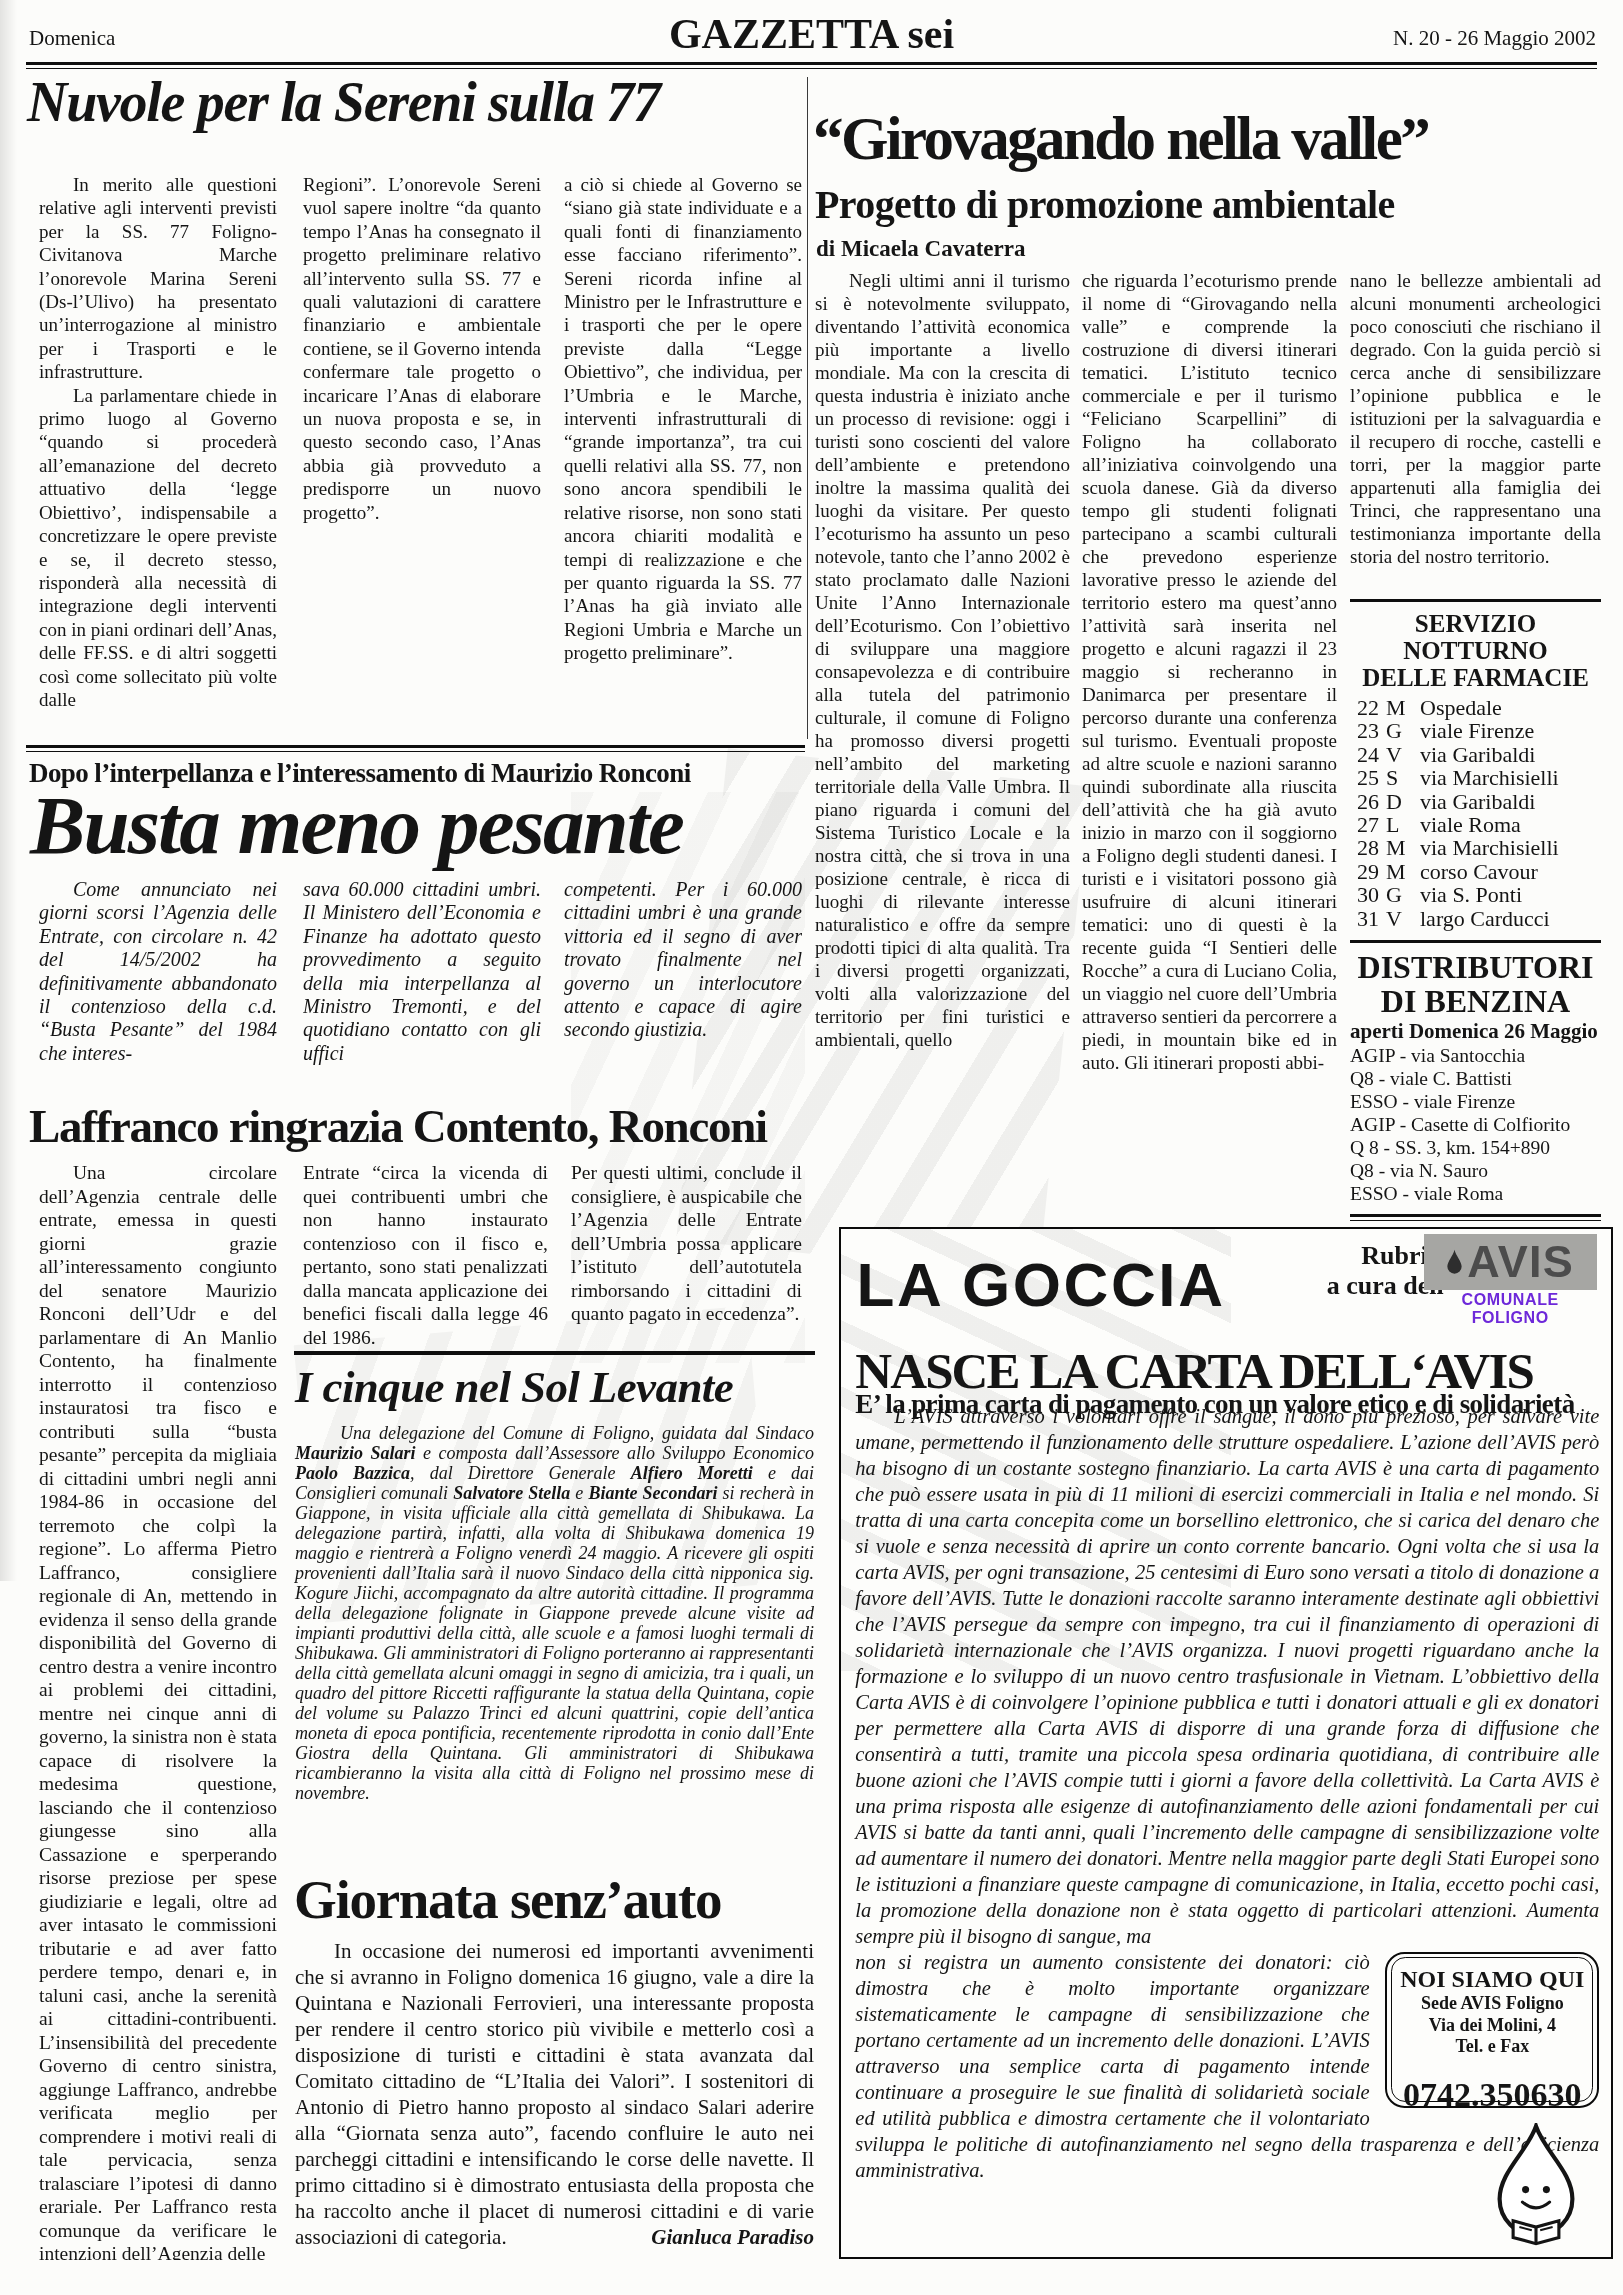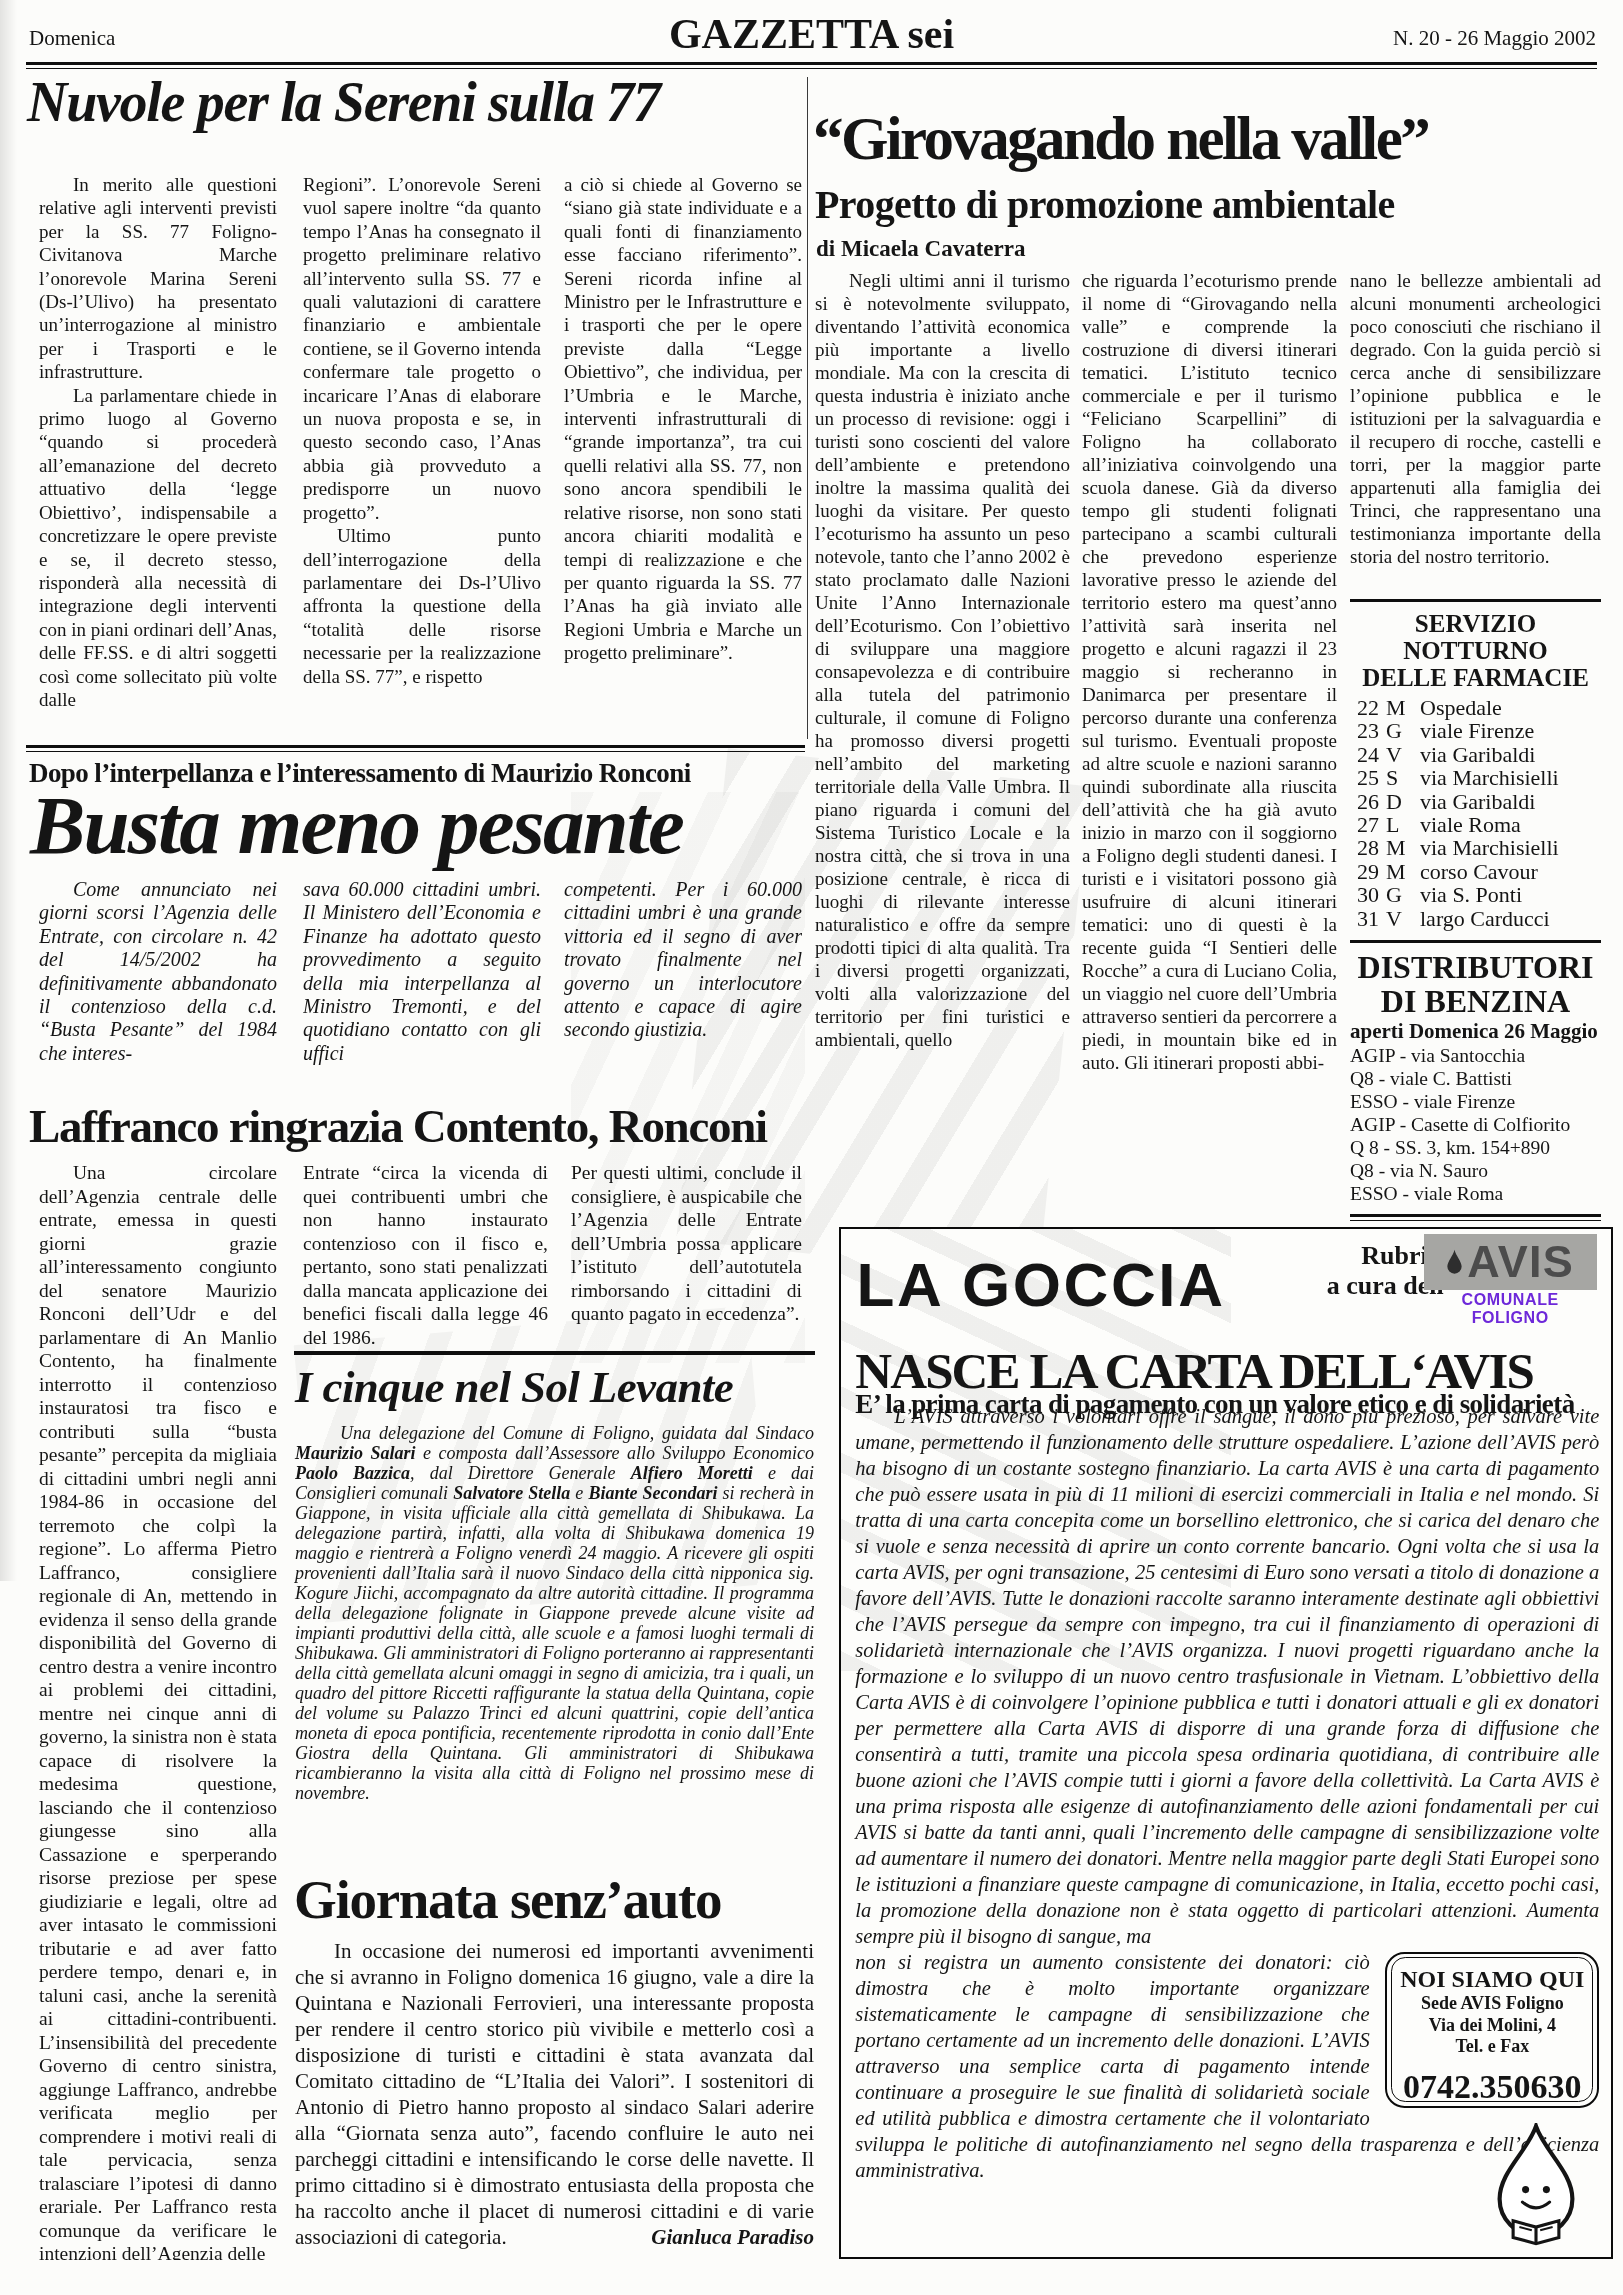--- a/index.html
+++ b/index.html
@@ -68,21 +68,21 @@
   .sub-avis{position:absolute;left:0;top:138px;font-size:27px;font-weight:bold;letter-spacing:-0.6px;white-space:nowrap;}
   .av-flow{position:absolute;left:0;top:174px;width:744px;}
   .av-flow p{margin:0;font-size:20.5px;line-height:26px;font-style:italic;text-align:justify;text-indent:39px;}
   .av-flow .noind{text-indent:0;}
   .av-contact{float:right;width:214px;height:156px;margin:2.6px 0 3.9px 15.6px;
               border:2.6px solid #0b0b0b;border-radius:19.5px;padding:3.9px;box-sizing:border-box;}
   .av-contact .in{border:1.9px solid #0b0b0b;border-radius:14.3px;height:100%;box-sizing:border-box;
                   text-align:center;font-style:normal;}
   .avc-title{font-size:24px;font-weight:bold;margin-top:7.8px;}
   .avc-line{font-size:18px;font-weight:bold;line-height:21.4px;}
-  .avc-phone{font-size:34px;font-weight:bold;margin-top:10px;}
+  .avc-phone{font-size:34px;font-weight:bold;margin-top:18px;}
   .av-sign{position:relative;text-align:right;padding-right:247px;font-size:23.4px;margin-top:6.5px;}
   .mascot{position:absolute;right:9px;bottom:5.2px;}
 </style>
 </head>
 <body>
 
 <div class="page">
 
   <div class="edge"></div>
   <div class="wm" style="left:701px;top:766px;width:364px;height:494px;transform:rotate(6deg);"></div>
@@ -97,21 +97,20 @@
   <div class="layer vrule" style="left:807px;top:77px;height:662px;"></div>
 
   <section>
     <h1 class="layer hl-sereni" style="left:27px;top:70px;margin:0;">Nuvole per la Sereni sulla 77</h1>
     <div class="layer col t-sereni" style="left:39px;top:173px;width:238px;height:558px;">
         <p>In merito alle questioni relative agli interventi previsti per la SS. 77 Foligno-Civitanova Marche l’onorevole Marina Sereni (Ds-l’Ulivo) ha presentato un’interrogazione al ministro per i Trasporti e le infrastrutture.</p>
         <p>La parlamentare chiede in primo luogo al Governo “quando si procederà all’emanazione del decreto attuativo della ‘legge Obiettivo’, indispensabile a concretizzare le opere previste e se, il decreto stesso, risponderà alla necessità di integrazione degli interventi con in piani ordinari dell’Anas, delle FF.SS. e di altri soggetti così come sollecitato più volte dalle</p>
       </div>
     <div class="layer col t-sereni cont" style="left:303px;top:173px;width:238px;height:558px;">
         <p>Regioni”. L’onorevole Sereni vuol sapere inoltre “da quanto tempo l’Anas ha consegnato il progetto preliminare relativo all’intervento sulla SS. 77 e quali valutazioni di carattere finanziario e ambientale contiene, se il Governo intenda confermare tale progetto o incaricare l’Anas di elaborare un nuova proposta e se, in questo secondo caso, l’Anas abbia già provveduto a predisporre un nuovo progetto”.</p>
-        <p>Ultimo punto dell’interrogazione della parlamentare dei Ds-l’Ulivo affronta la questione della “totalità delle risorse necessarie per la realizzazione della SS. 77”, e rispetto</p>
       </div>
     <div class="layer col t-sereni cont" style="left:564px;top:173px;width:238px;height:558px;">
         <p>a ciò si chiede al Governo se “siano già state individuate e a quali fonti di finanziamento esse facciano riferimento”. Sereni ricorda infine al Ministro per le Infrastrutture e i trasporti che per le opere previste dalla “Legge Obiettivo”, che individua, per l’Umbria e le Marche, interventi infrastrutturali di “grande importanza”, tra cui quelli relativi alla SS. 77, non sono ancora spendibili le relative risorse, non sono stati ancora chiariti modalità e tempi di realizzazione e che per quanto riguarda la SS. 77 l’Anas ha già inviato alle Regioni Umbria e Marche un progetto preliminare”.</p>
       </div>
   </section>
 
   <section>
     <h1 class="layer hl-giro" style="left:813px;top:104px;margin:0;">“Girovagando nella valle”</h1>
     <h2 class="layer sub-giro" style="left:815px;top:181px;margin:0;">Progetto di promozione ambientale</h2>
     <div class="layer byline" style="left:816px;top:236px;">di Micaela Cavaterra</div>

